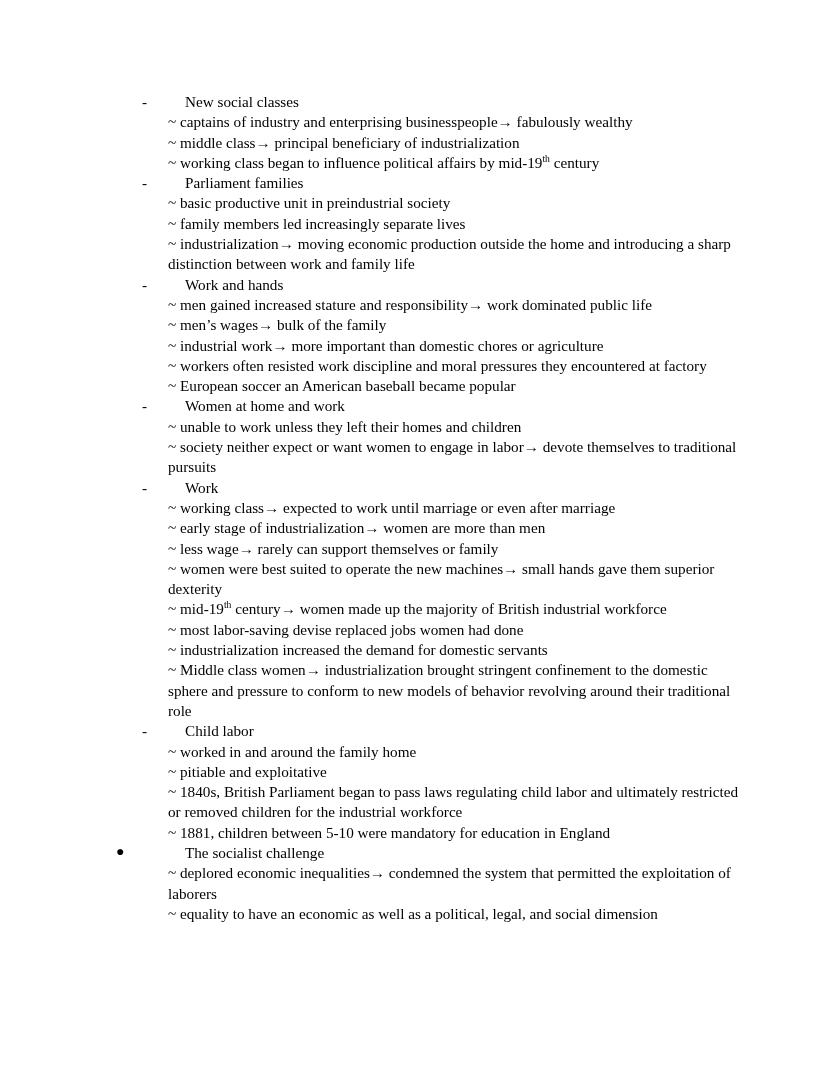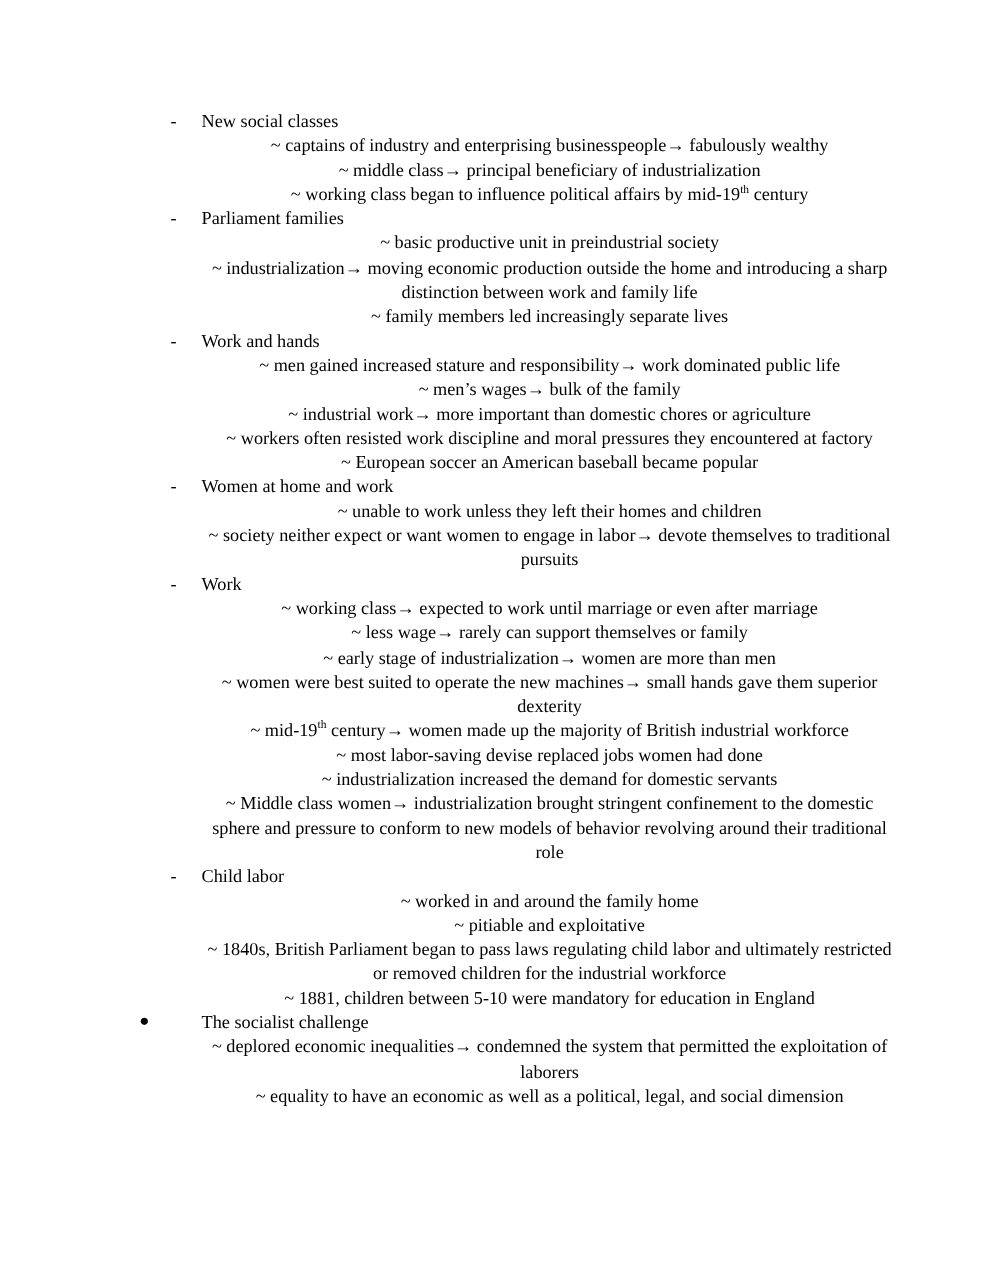--- a/index.html
+++ b/index.html
@@ -37,28 +37,28 @@
   }
   .lvl1 > .bullet-dot {
     position: absolute;
     left: 36px;
     top: -1px;
     font-size: 14px;
     line-height: 20.3px;
   }
   .lvl1-text {
     display: block;
+    margin-left: 17px;
   }
   .sub {
     padding-left: 88px;
     position: relative;
   }
   .sub p {
     margin: 0;
-    text-align: center;
   }
   sup {
     font-size: 9.6px;
     vertical-align: super;
     line-height: 0;
     margin-top: 11px;
   }
   .block {
     margin: 0;
     padding: 0;
@@ -85,24 +85,24 @@
     </div>
 
     <div class="lvl1">
       <span class="bullet-dash">-</span>
       <span class="lvl1-text">Parliament families</span>
     </div>
     <div class="sub">
       <p class="block">~ basic productive unit in preindustrial society</p>
     </div>
     <div class="sub">
-      <p class="block">~ industrialization→ moving economic production outside the home and introducing a sharp distinction between work and family life</p>
+      <p class="block">~ family members led increasingly separate lives</p>
     </div>
     <div class="sub">
-      <p class="block">~ family members led increasingly separate lives</p>
+      <p class="block">~ industrialization→ moving economic production outside the home and introducing a sharp distinction between work and family life</p>
     </div>
 
     <div class="lvl1">
       <span class="bullet-dash">-</span>
       <span class="lvl1-text">Work and hands</span>
     </div>
     <div class="sub">
       <p class="block">~ men gained increased stature and responsibility→ work dominated public life</p>
     </div>
     <div class="sub">
@@ -130,24 +130,24 @@
     </div>
 
     <div class="lvl1">
       <span class="bullet-dash">-</span>
       <span class="lvl1-text">Work</span>
     </div>
     <div class="sub">
       <p class="block">~ working class→ expected to work until marriage or even after marriage</p>
     </div>
     <div class="sub">
-      <p class="block">~ less wage→ rarely can support themselves or family</p>
+      <p class="block">~ early stage of industrialization→ women are more than men</p>
     </div>
     <div class="sub">
-      <p class="block">~ early stage of industrialization→ women are more than men</p>
+      <p class="block">~ less wage→ rarely can support themselves or family</p>
     </div>
     <div class="sub">
       <p class="block">~ women were best suited to operate the new machines→ small hands gave them superior dexterity</p>
     </div>
     <div class="sub">
       <p class="block"><span>~ mid-19</span><sup>th</sup><span> century→ women made up the majority of British industrial workforce</span></p>
     </div>
     <div class="sub">
       <p class="block">~ most labor-saving devise replaced jobs women had done</p>
     </div>

